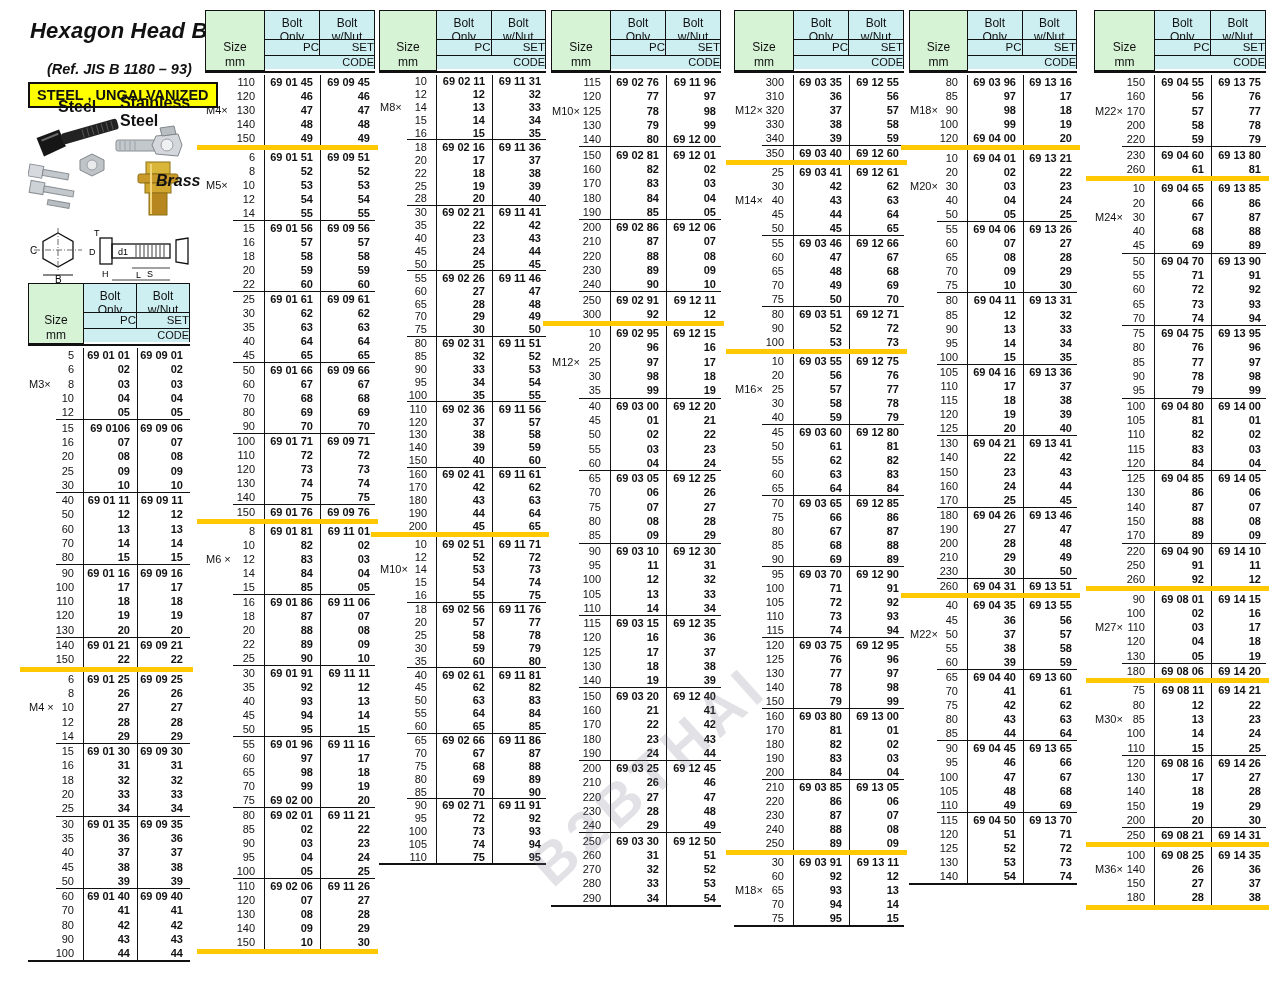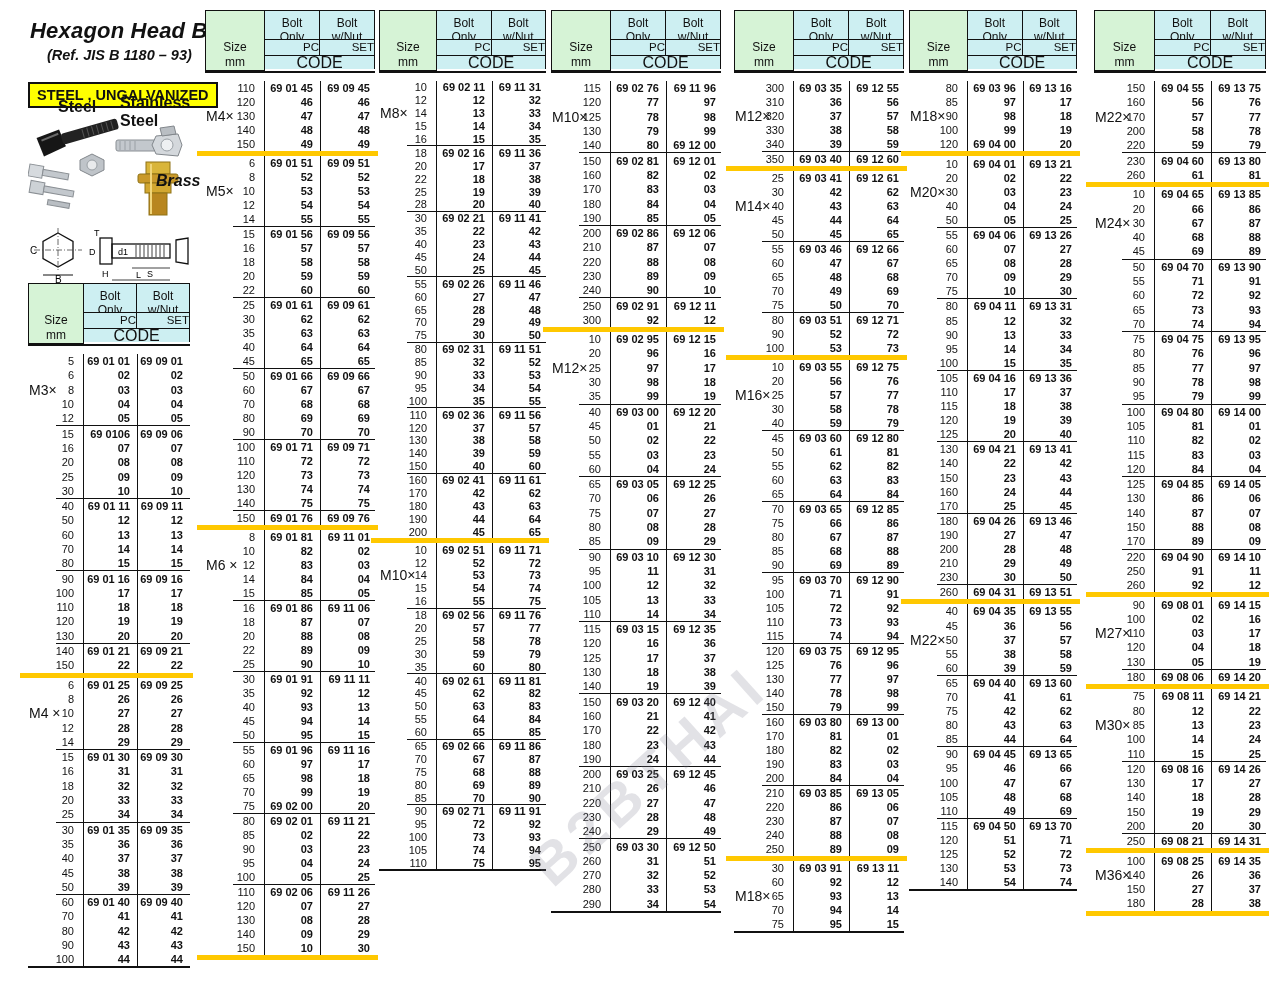--- a/index.html
+++ b/index.html
@@ -2,21 +2,21 @@
 <html style="--green: #d6f3d6; --cyan: #cdeff2; --gold: #ffc800; --yellow: #ffff00;"><head>
 <meta charset="utf-8">
 <style>
   html,body{margin:0;padding:0;}
   body{width:1286px;height:984px;position:relative;background:#fff;
        font-family:"Liberation Sans",sans-serif;color:#111;overflow:hidden;}
   .page{position:absolute;inset:0;}
 
   
   .title{position:absolute;left:30px;top:18px;font-size:22px;font-weight:bold;font-style:italic;letter-spacing:0.2px;}
-  .ref{position:absolute;left:47px;top:47px;font-size:14.5px;font-weight:bold;font-style:italic;}
+  .ref{position:absolute;left:47px;top:61px;font-size:14.5px;font-weight:bold;font-style:italic;}
   .material{position:absolute;left:28px;top:82px;background:var(--yellow,#ffff00);
             border:2px solid #111;font-weight:bold;font-size:14.5px;padding:3px 7px;white-space:nowrap;}
   .photos{position:absolute;left:28px;top:106px;width:168px;height:116px;}
   .photo-label{position:absolute;font-weight:bold;font-size:16px;}
   .lbl-steel{left:30px;top:-8px;}
   .lbl-stainless{left:78px;top:-12px;margin-left:14px;}
   .lbl-brass{left:128px;top:66px;font-style:italic;}
   .diagram{position:absolute;left:28px;top:226px;width:168px;height:58px;}
 
   
@@ -26,27 +26,27 @@
              display:flex;flex-direction:column;justify-content:flex-end;align-items:center;
              font-size:12px;line-height:1.25;}
   .rhead{flex:1;display:flex;flex-direction:column;}
   .boltrow{display:flex;height:29px;}
   .bc{flex:1;background:var(--cyan,#cdeff2);border-top:1px solid #111;border-right:1px solid #111;
       box-sizing:border-box;text-align:center;font-size:12px;line-height:1.15;padding-top:6px;}
   .pcrow{display:flex;height:16px;}
   .pc-h{flex:1;background:var(--cyan,#cdeff2);border-top:1px solid #111;border-right:1px solid #111;
         box-sizing:border-box;text-align:right;font-size:11.5px;line-height:14px;}
   .coderow{height:14px;background:var(--cyan,#cdeff2);border-top:1px solid #111;border-right:1px solid #111;
-           box-sizing:border-box;text-align:center;font-size:16px;line-height:13px;}
-  .tbody{padding-top:8px;}
+           box-sizing:border-box;text-align:right;font-size:11px;line-height:13px;}
+  .tbody{padding-top:2px;}
   .row{display:flex;height:var(--rh);align-items:center;}
   .c-size{width:var(--sw);box-sizing:border-box;position:relative;height:100%;
           display:flex;align-items:center;justify-content:flex-end;padding-right:9px;
           border-right:1px solid #111;}
-  .m{position:absolute;left:1px;font-size:14px;white-space:nowrap;}
+  .m{position:absolute;left:1px;font-size:11px;white-space:nowrap;}
   .c-pc{width:var(--pw);box-sizing:border-box;height:100%;display:flex;align-items:center;
         justify-content:flex-end;padding-right:7px;border-right:1px solid #111;font-weight:bold;}
   .c-set{width:var(--tw);box-sizing:border-box;height:100%;display:flex;align-items:center;
          justify-content:flex-end;padding-right:5px;font-weight:bold;}
   .sep-thin{height:1px;background:#111;margin-left:28px;}
   .sep-line{height:2px;background:#111;}
   .sep-yellow{height:5px;background:var(--gold,#ffc800);margin-left:-8px;margin-right:-3px;}
 
   .watermark{position:absolute;left:498px;top:742px;width:300px;text-align:center;
              font-size:58px;font-weight:bold;color:rgba(125,125,140,0.22);

